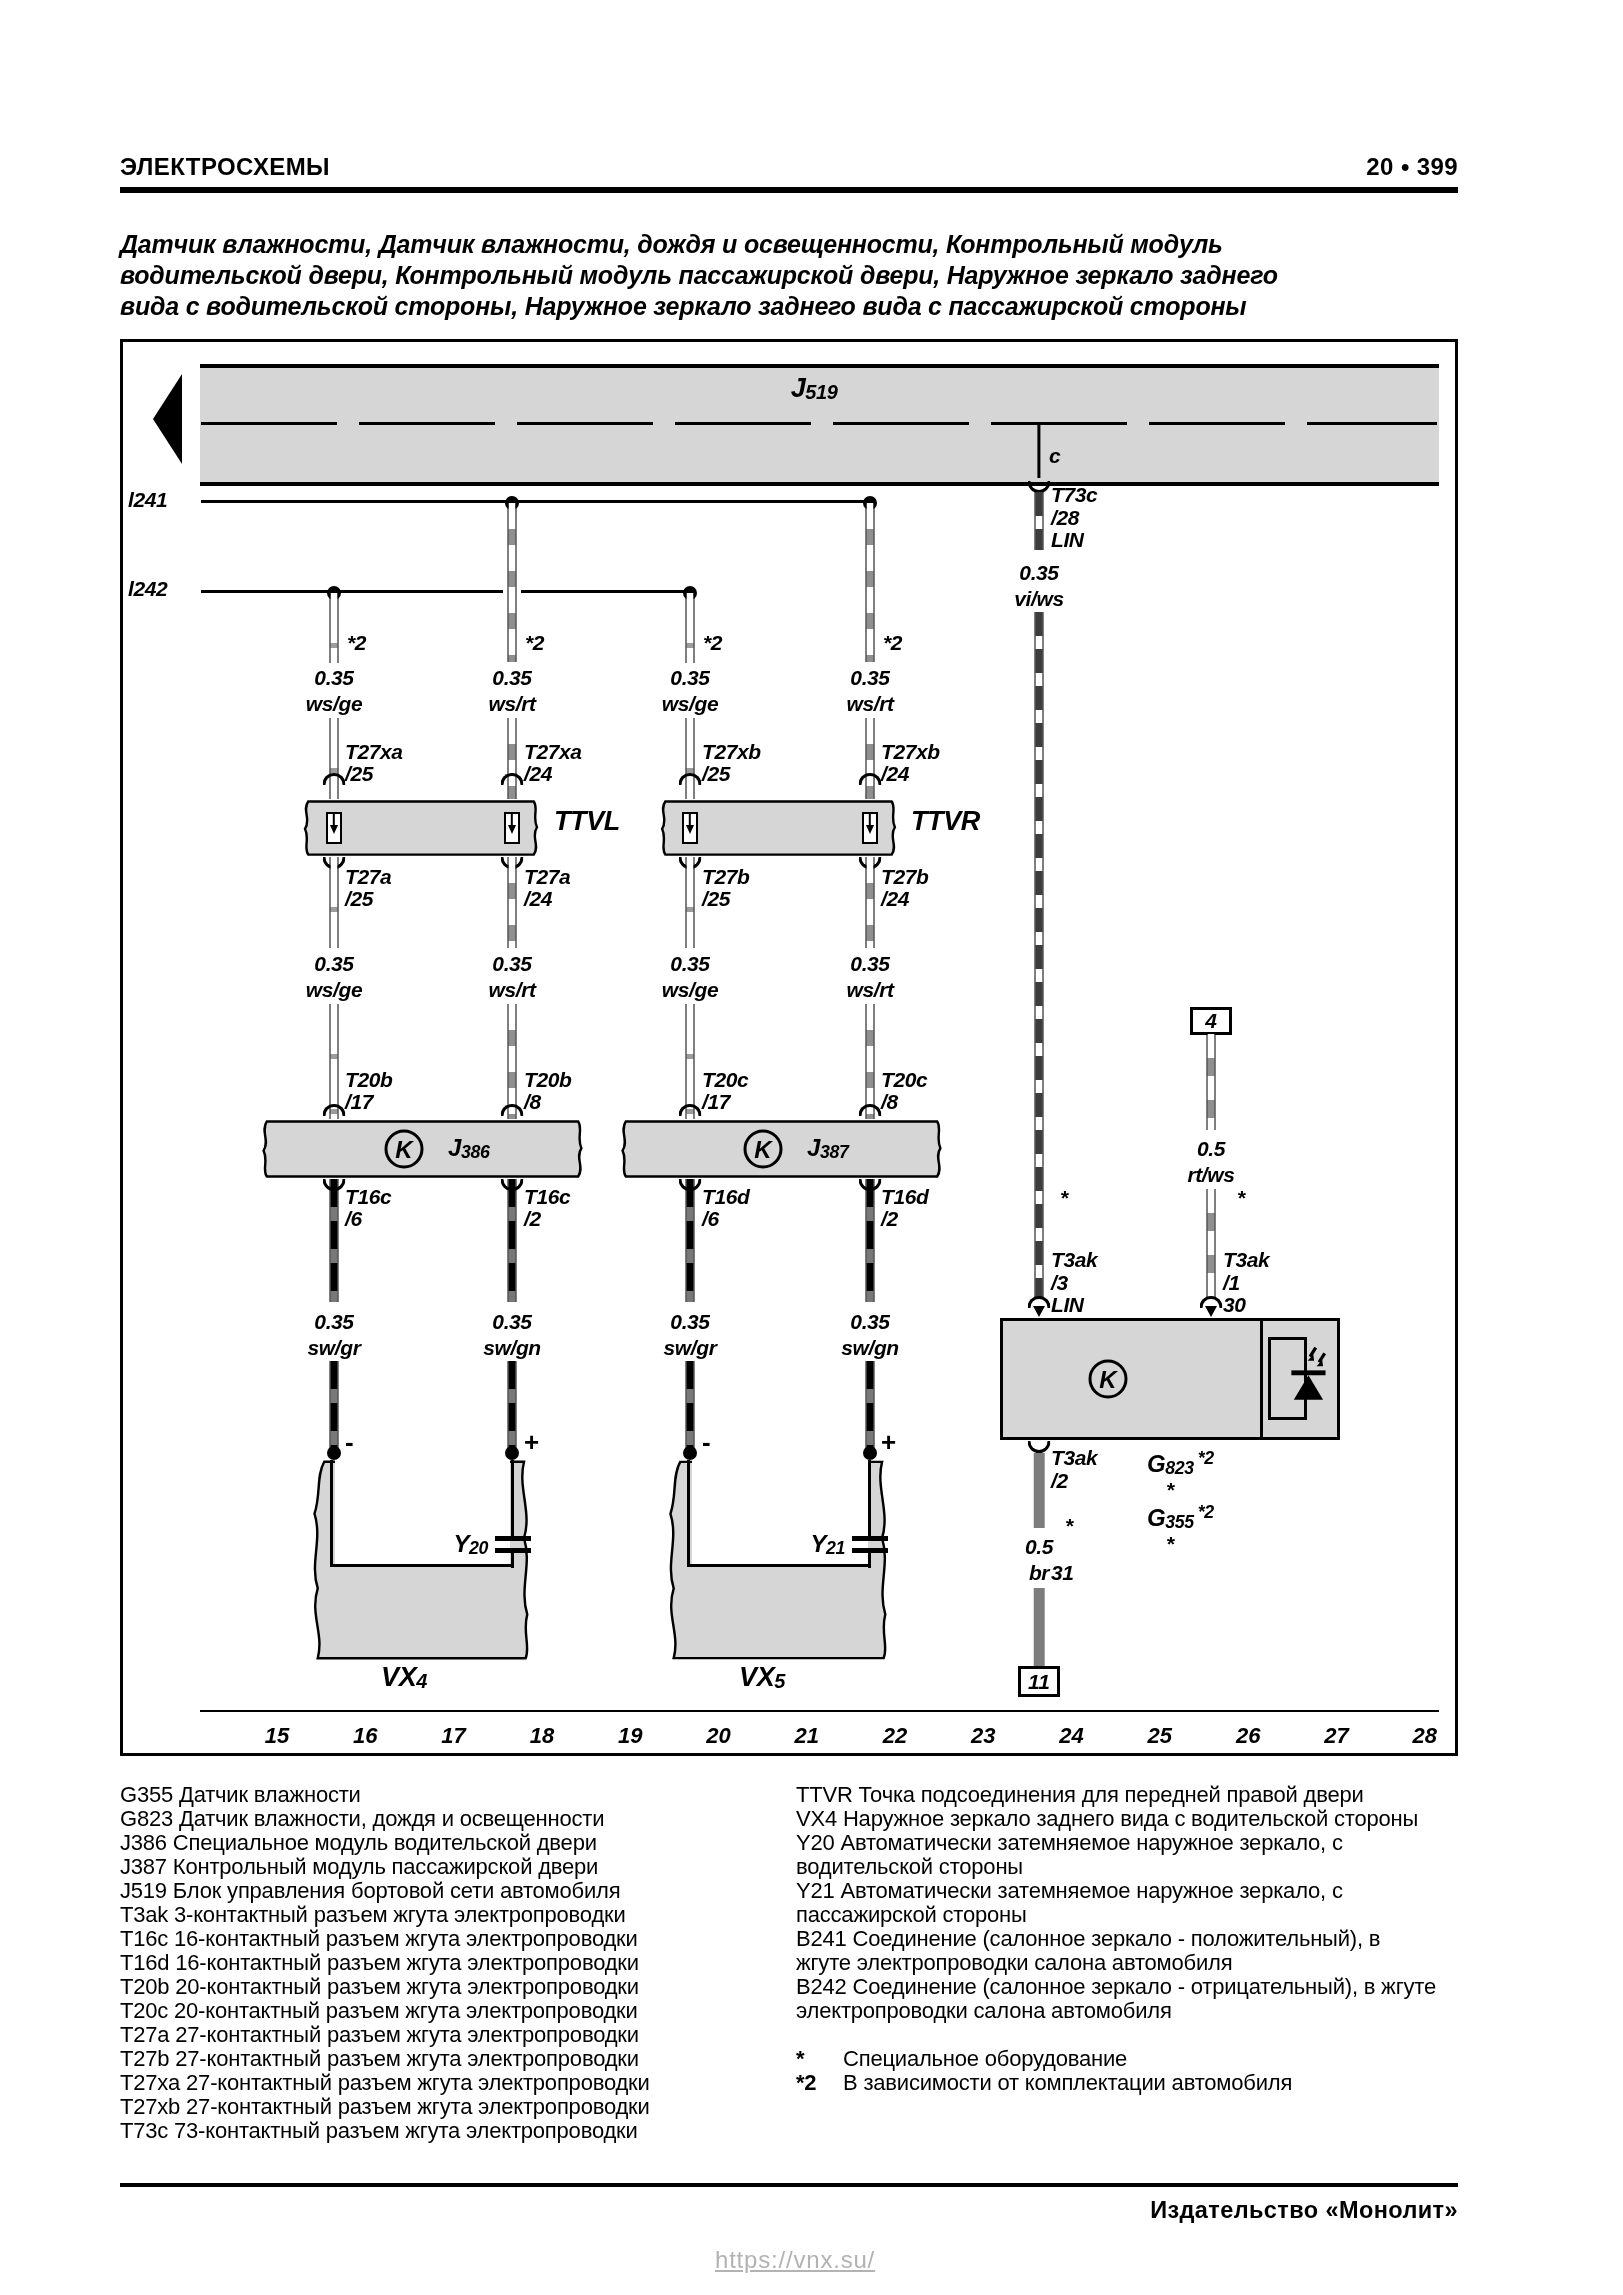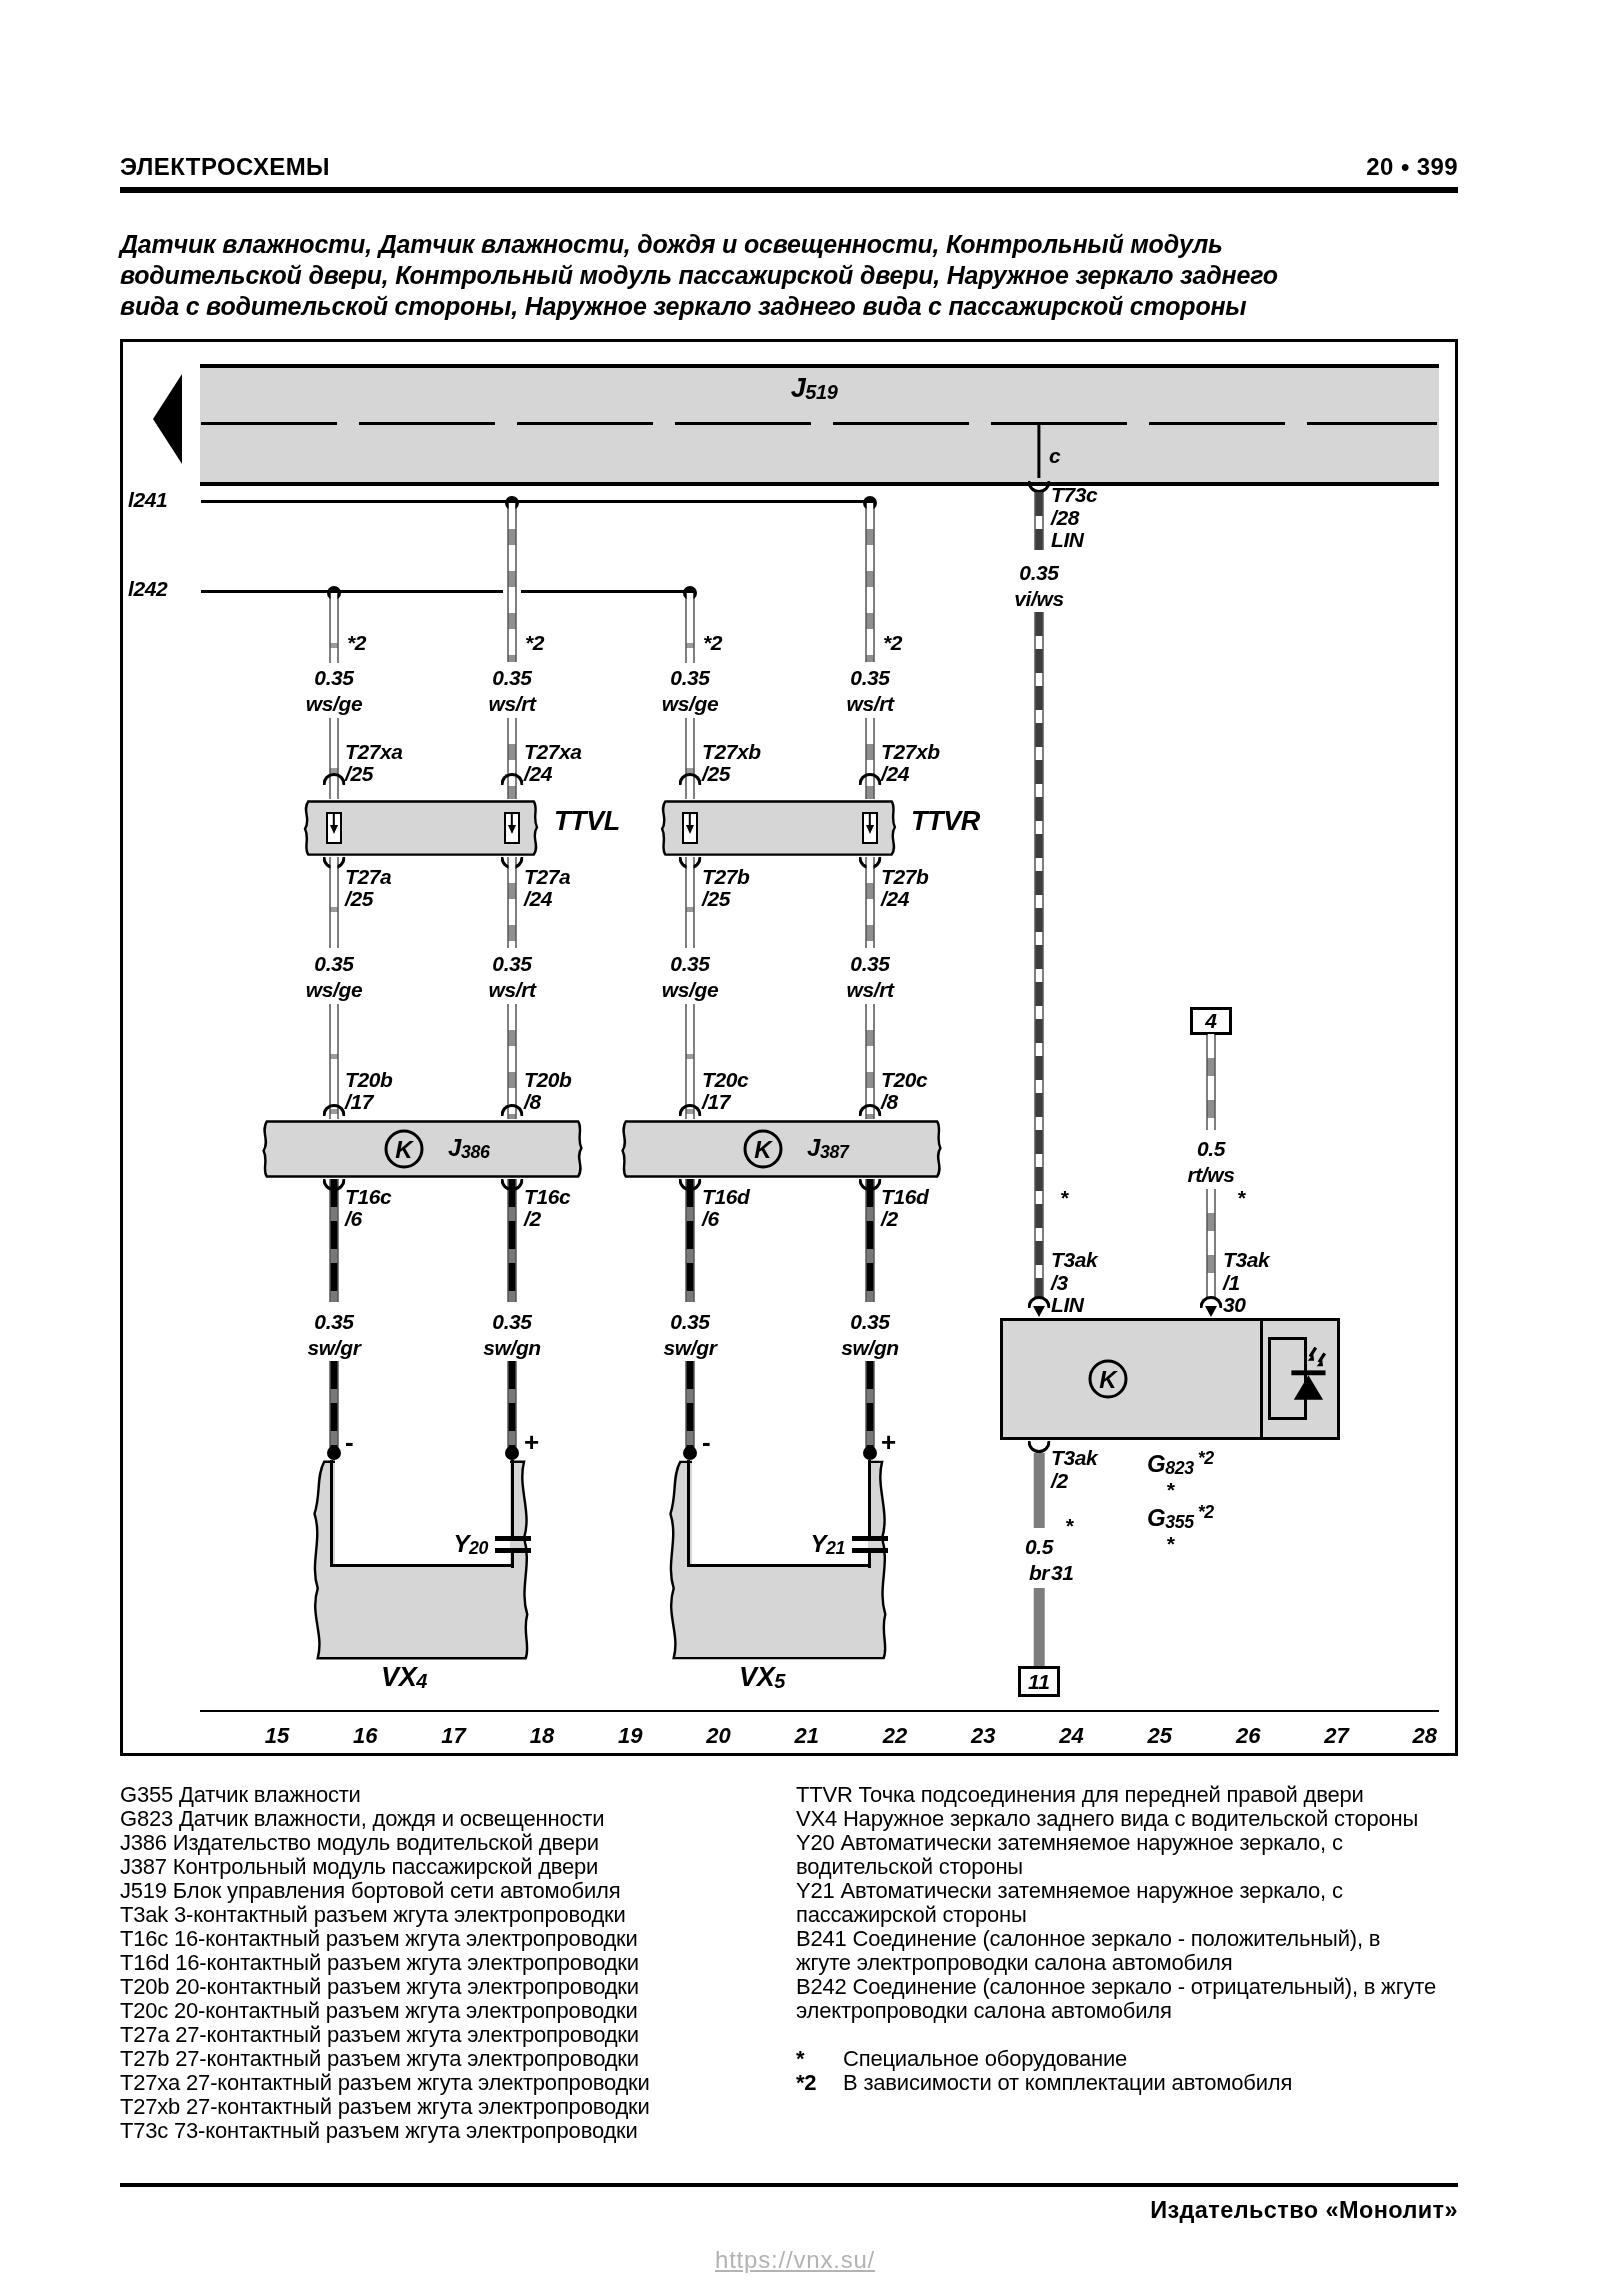--- a/index.html
+++ b/index.html
@@ -351,21 +351,21 @@
     <span>24</span>
     <span>25</span>
     <span>26</span>
     <span>27</span>
     <span>28</span>
   </div>
 
   <div class="leg" style="left:120px;top:1783px;width:650px">
     <div class="li"><span>G355</span> <span>Датчик влажности</span></div>
     <div class="li"><span>G823</span> <span>Датчик влажности, дождя и освещенности</span></div>
-    <div class="li"><span>J386</span> <span>Издательство модуль водительской двери</span></div>
+    <div class="li"><span>J386</span> <span>Специальное модуль водительской двери</span></div>
     <div class="li"><span>J387</span> <span>Контрольный модуль пассажирской двери</span></div>
     <div class="li"><span>J519</span> <span>Блок управления бортовой сети автомобиля</span></div>
     <div class="li"><span>T3ak</span> <span>3-контактный разъем жгута электропроводки</span></div>
     <div class="li"><span>T16c</span> <span>16-контактный разъем жгута электропроводки</span></div>
     <div class="li"><span>T16d</span> <span>16-контактный разъем жгута электропроводки</span></div>
     <div class="li"><span>T20b</span> <span>20-контактный разъем жгута электропроводки</span></div>
     <div class="li"><span>T20c</span> <span>20-контактный разъем жгута электропроводки</span></div>
     <div class="li"><span>T27a</span> <span>27-контактный разъем жгута электропроводки</span></div>
     <div class="li"><span>T27b</span> <span>27-контактный разъем жгута электропроводки</span></div>
     <div class="li"><span>T27xa</span> <span>27-контактный разъем жгута электропроводки</span></div>

